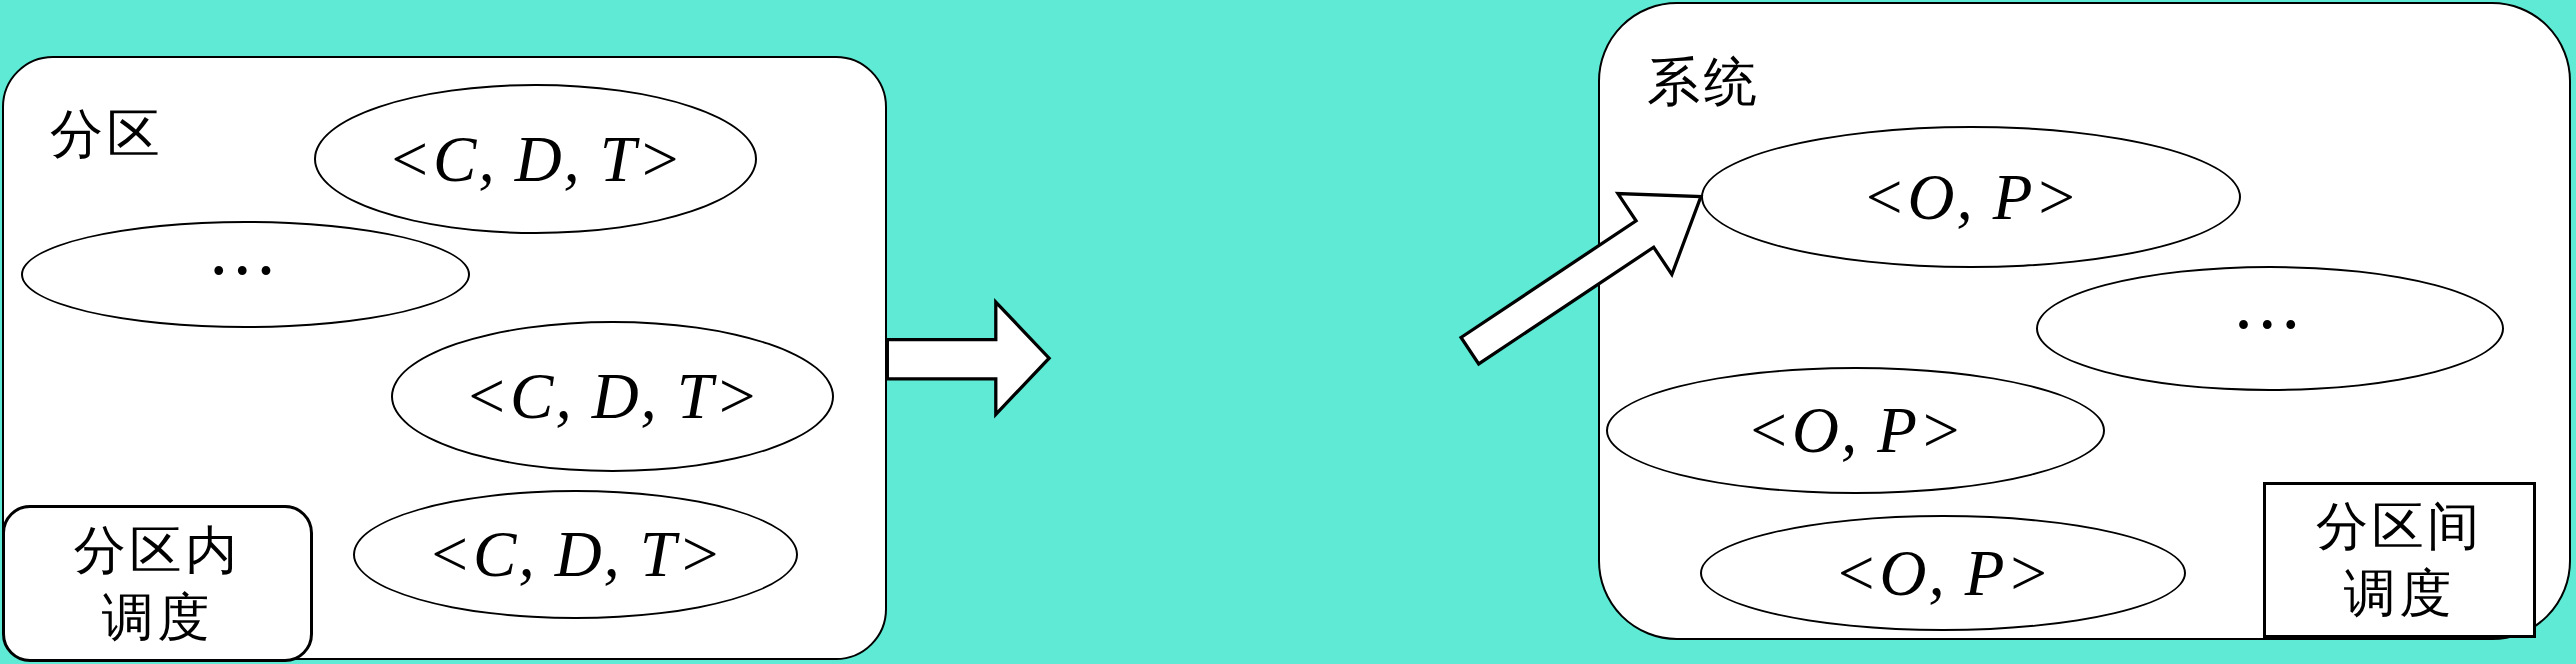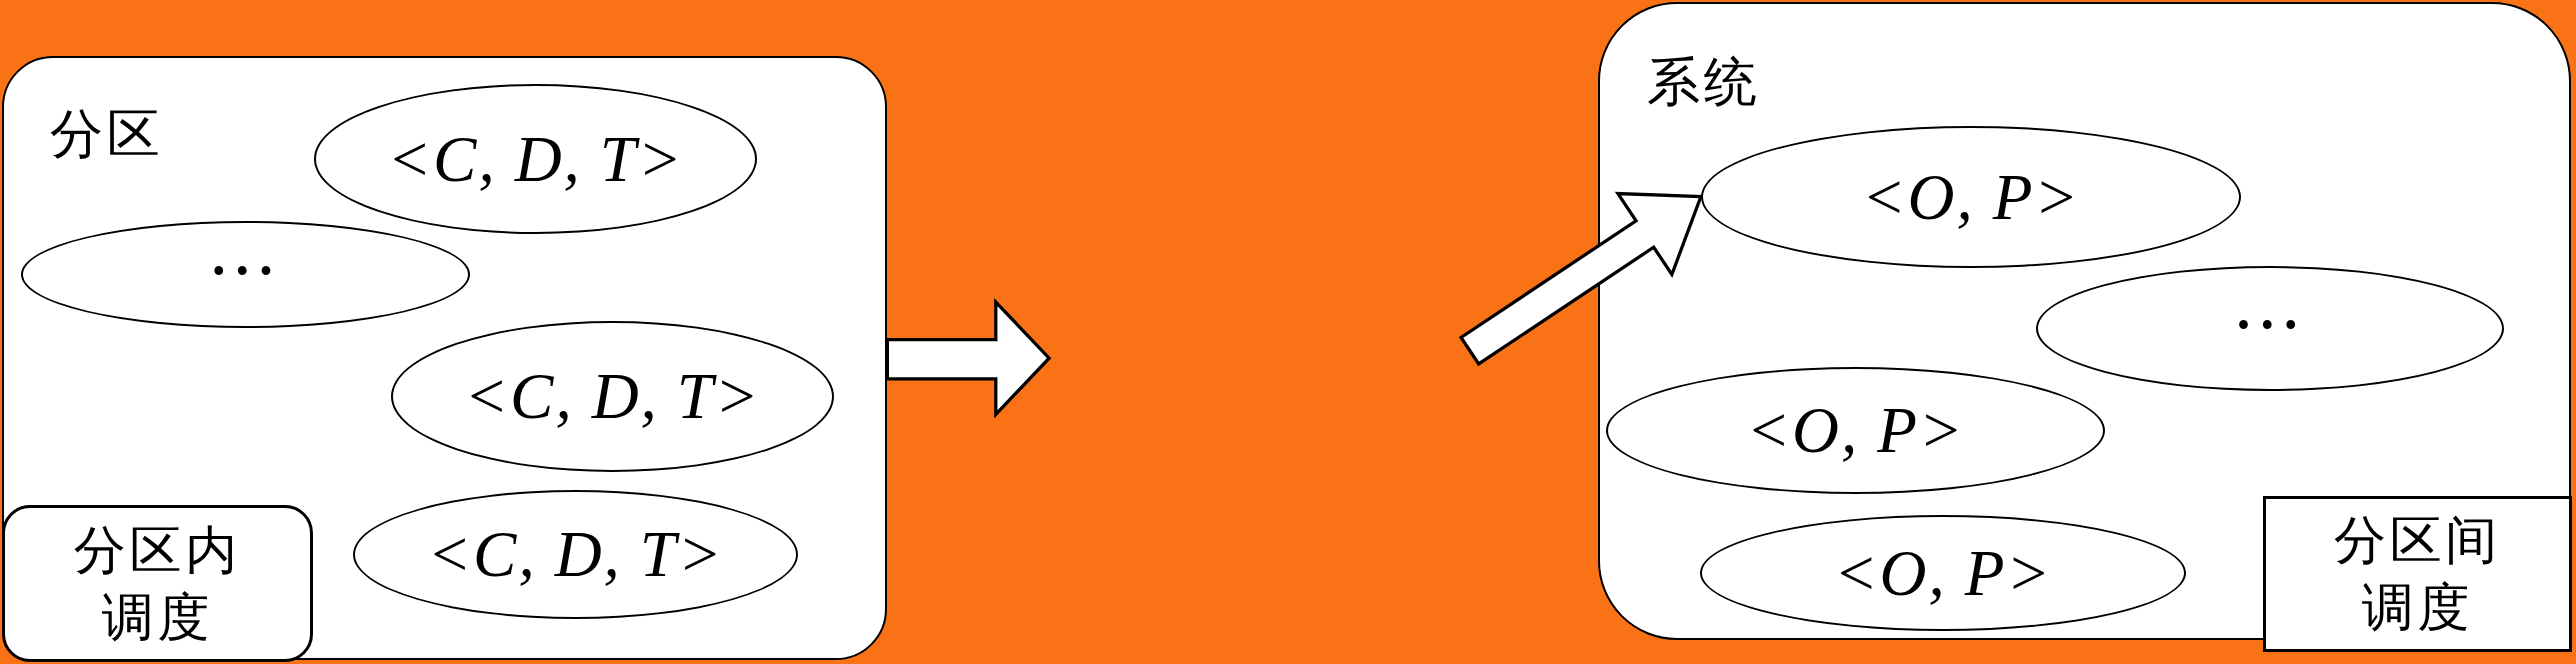--- a/index.html
+++ b/index.html
@@ -1,20 +1,20 @@
 <!DOCTYPE html>
 <html style="font-size:15px"><head>
 <meta charset="utf-8">
 <style>
   html, body { margin: 0; padding: 0; background: #ffffff; }
   #canvas {
     position: relative;
     width: 2576px;
     height: 665px;
-    background: #f97316;
+    background: #5eead4;
     font-family: "Liberation Serif", "DejaVu Serif", serif;
     overflow: hidden;
   }
   .rbox {
     position: absolute;
     border: 2.8px solid #000000;
     background: #ffffff;
     box-sizing: border-box;
   }
   #left-box   { left: 1.9px;    top: 56px; width: 885px;  height: 604px; border-radius: 51px; }
@@ -77,21 +77,21 @@
     text-align: center;
   }
   .label-box span {
     font-size: 52px;
     line-height: 67px;
     letter-spacing: 3.7px;
     color: #000000;
     white-space: nowrap;
   }
   #intra-box { left: 1.9px;    top: 505px; width: 311px; height: 157px; border-radius: 28px; }
-  #inter-box { left: 2263px; top: 496px; width: 309px; height: 156px; }
+  #inter-box { left: 2263px; top: 482px; width: 273px; height: 156px; }
   #caption {
     position: absolute;
     left: 998px;
     top: 148px;
     width: 486px;
     text-align: center;
     font-size: 53px;
     letter-spacing: 4.7px;
     color: #000000;
     white-space: nowrap;

